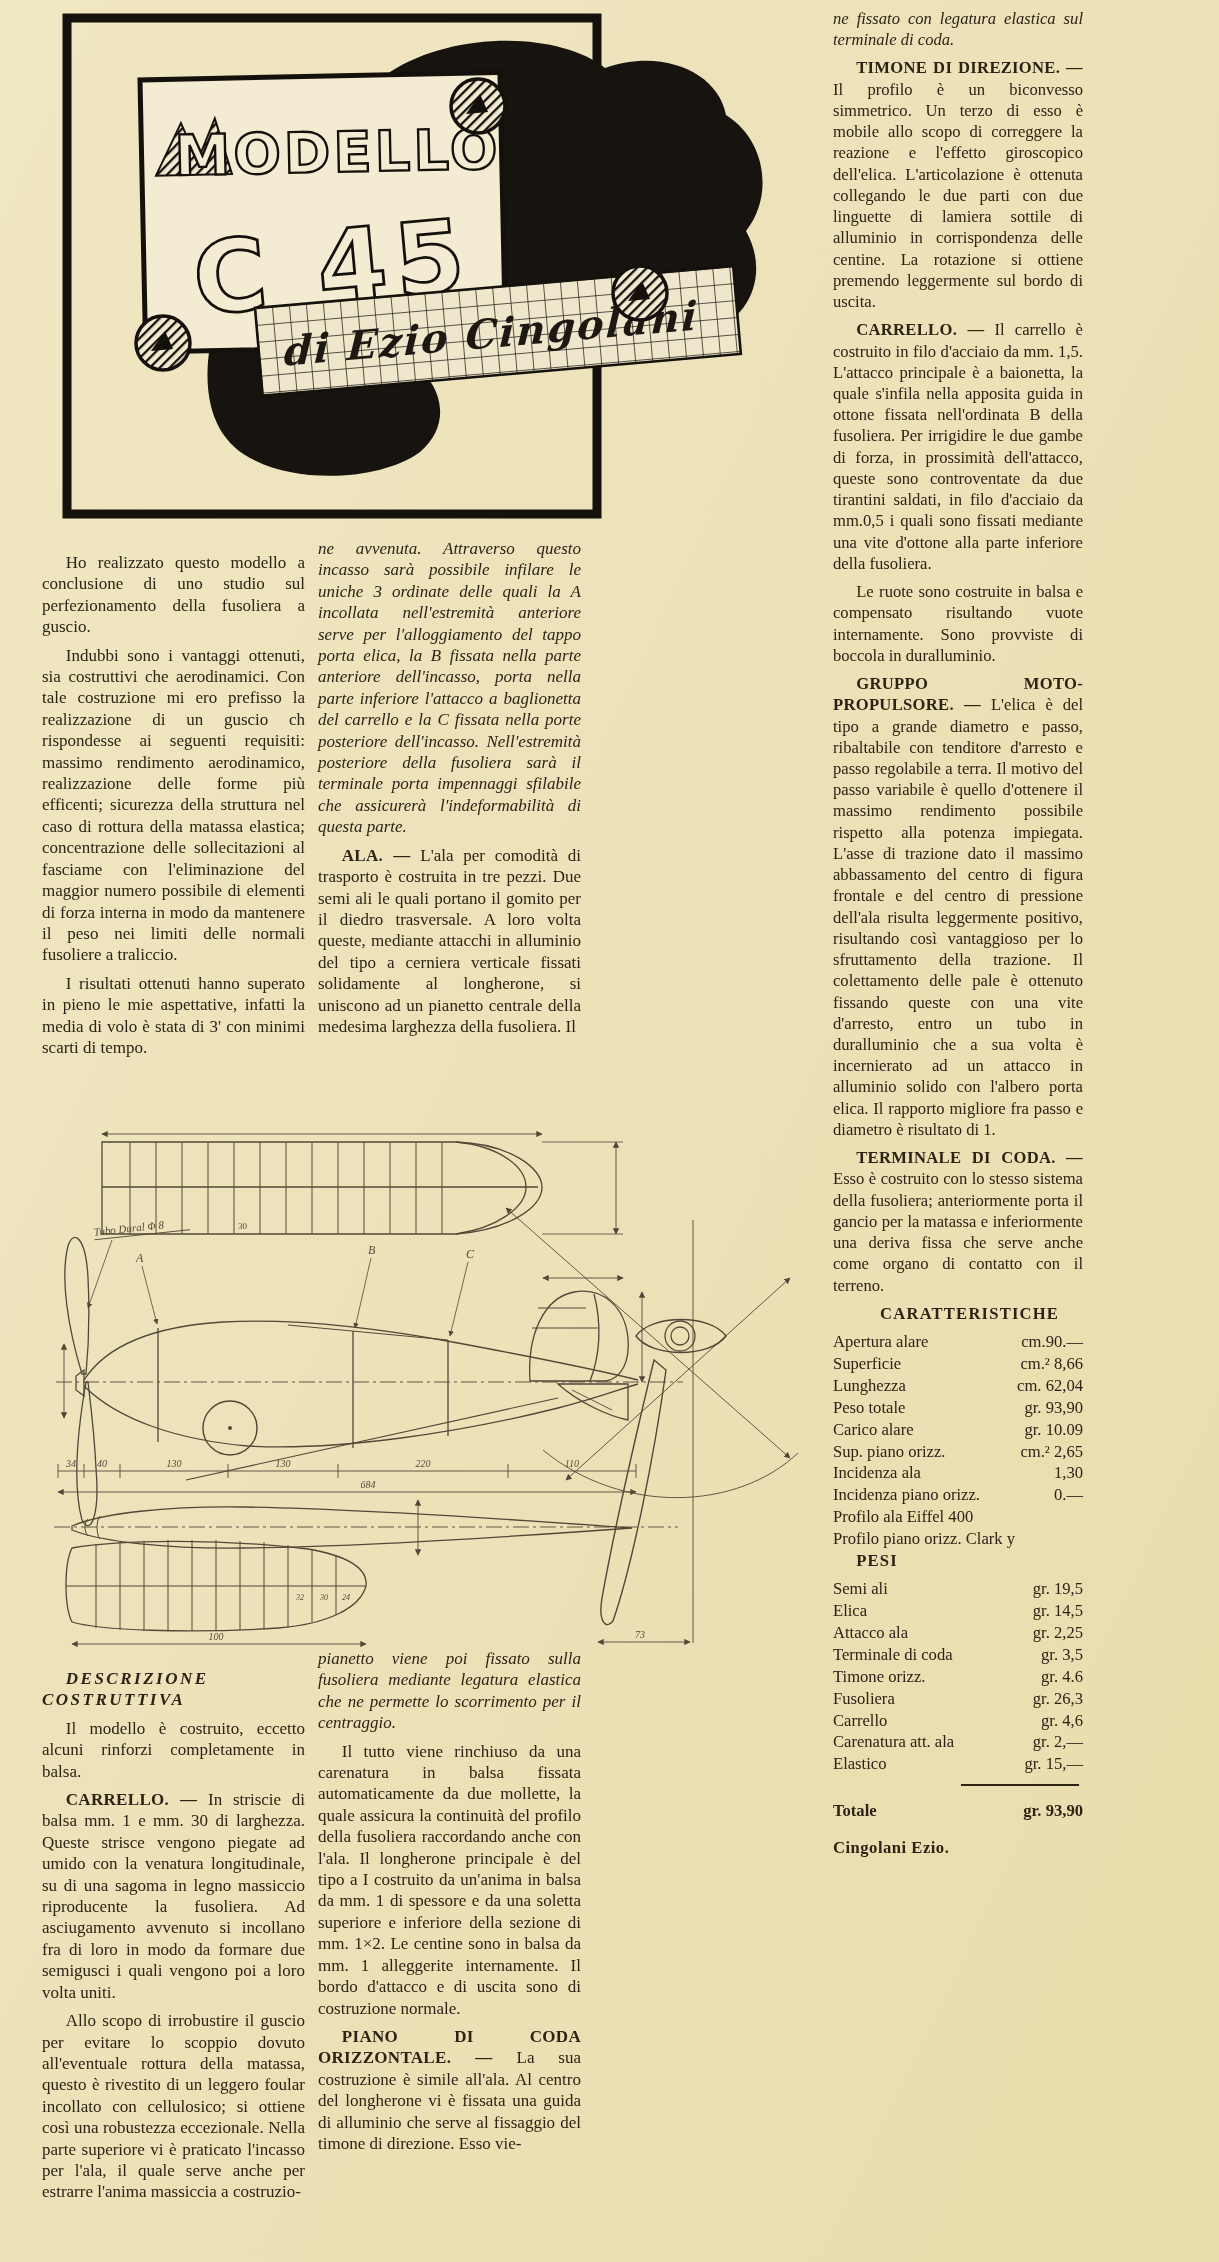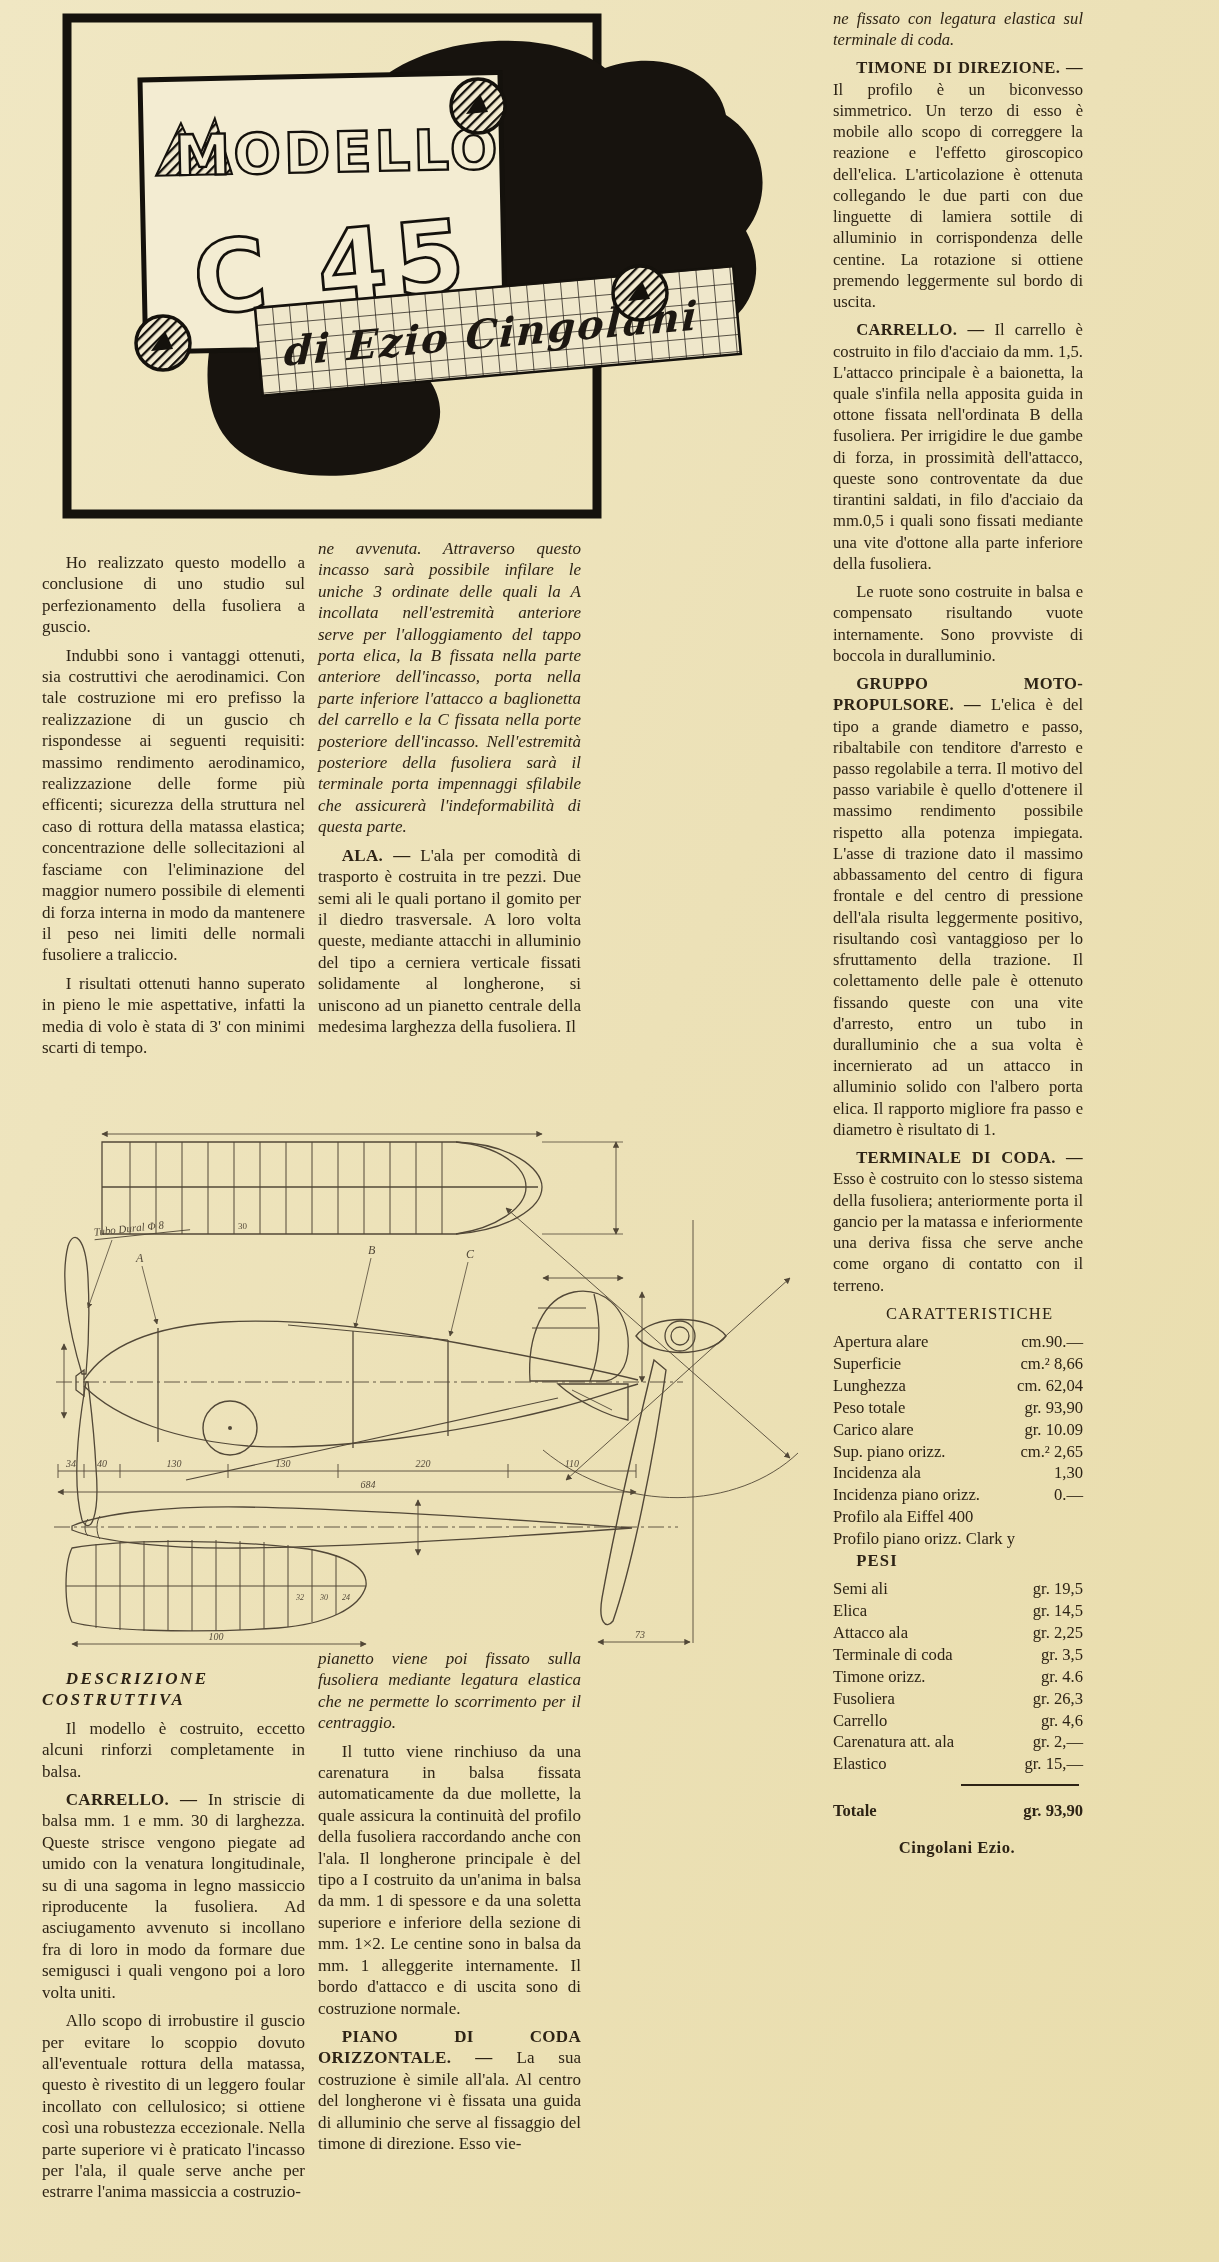--- a/index.html
+++ b/index.html
@@ -9,28 +9,28 @@
   .col{position:absolute;text-align:justify;font-size:17px;line-height:1.26;}
   .col p{margin:0 0 7px 0;text-indent:1.4em;}
   .col p.noind{text-indent:0;font-style:italic;}
   .sechead{font-weight:bold;letter-spacing:.3px;}
   .ital-head{font-style:italic;letter-spacing:2.5px;font-weight:bold;text-indent:0;}
   .rightcol{left:833px;top:8px;width:250px;font-size:16.6px;line-height:1.28;}
   .leftcol-top{left:42px;top:552px;width:263px;}
   .midcol-top{left:318px;top:538px;width:263px;}
   .leftcol-bot{left:42px;top:1668px;width:263px;}
   .midcol-bot{left:318px;top:1648px;width:263px;}
-  .ctitle{text-align:center;font-weight:normal;letter-spacing:1.2px;margin:12px 0 8px;text-indent:0;}
+  .ctitle{text-align:center;font-weight:bold;letter-spacing:1.2px;margin:12px 0 8px;text-indent:0;}
   .ptitle{font-weight:bold;letter-spacing:1.2px;margin:10px 0 6px 42px;text-indent:0;}
   .crow{display:flex;justify-content:space-between;line-height:1.32;}
   .crow .lab{white-space:nowrap;}
   .crow .val{white-space:nowrap;text-align:right;}
   .totrule{border:0;border-top:2px solid #2d2315;width:118px;margin:9px 4px 6px auto;}
   .totrow{display:flex;justify-content:space-between;font-weight:bold;margin-top:14px;}
-  .signature{text-align:center;font-weight:bold;margin-top:16px;padding-right:2px;letter-spacing:.5px;}
+  .signature{text-align:left;font-weight:bold;margin-top:16px;padding-right:2px;letter-spacing:.5px;}
   .titleart{position:absolute;left:60px;top:10px;width:740px;height:520px;}
   .drawing{position:absolute;left:38px;top:1128px;width:765px;height:530px;}
   svg text{user-select:none;}
 </style>
 </head>
 <body>
 
 <div class="page">
 
   <svg class="titleart" viewBox="0 0 740 520">

